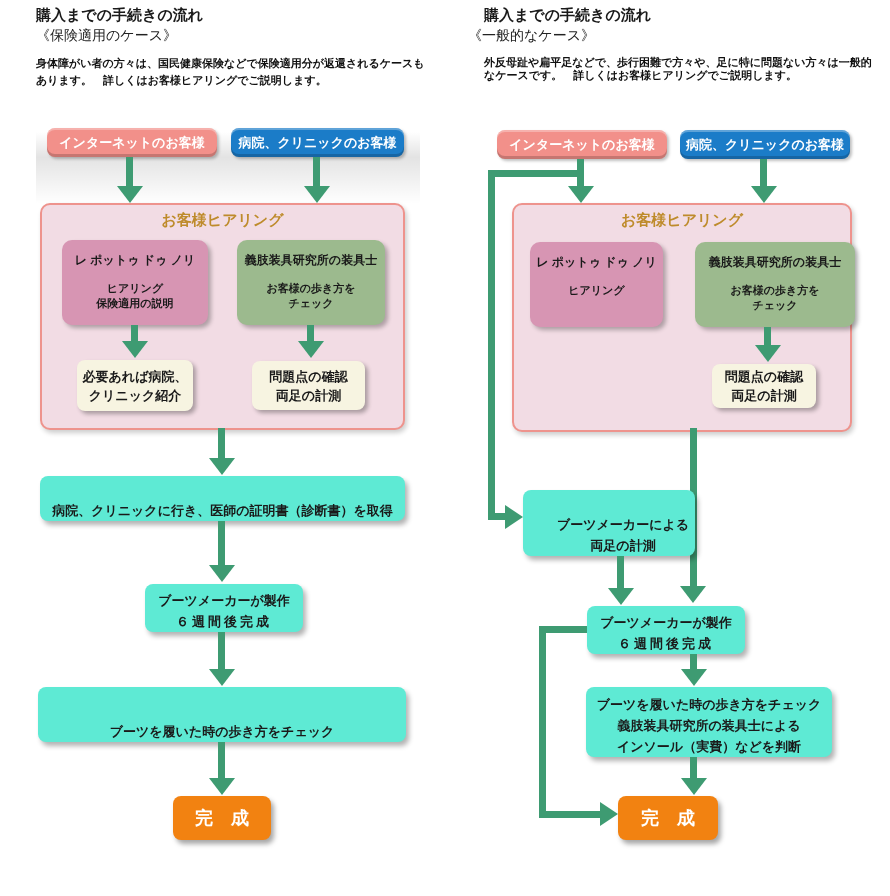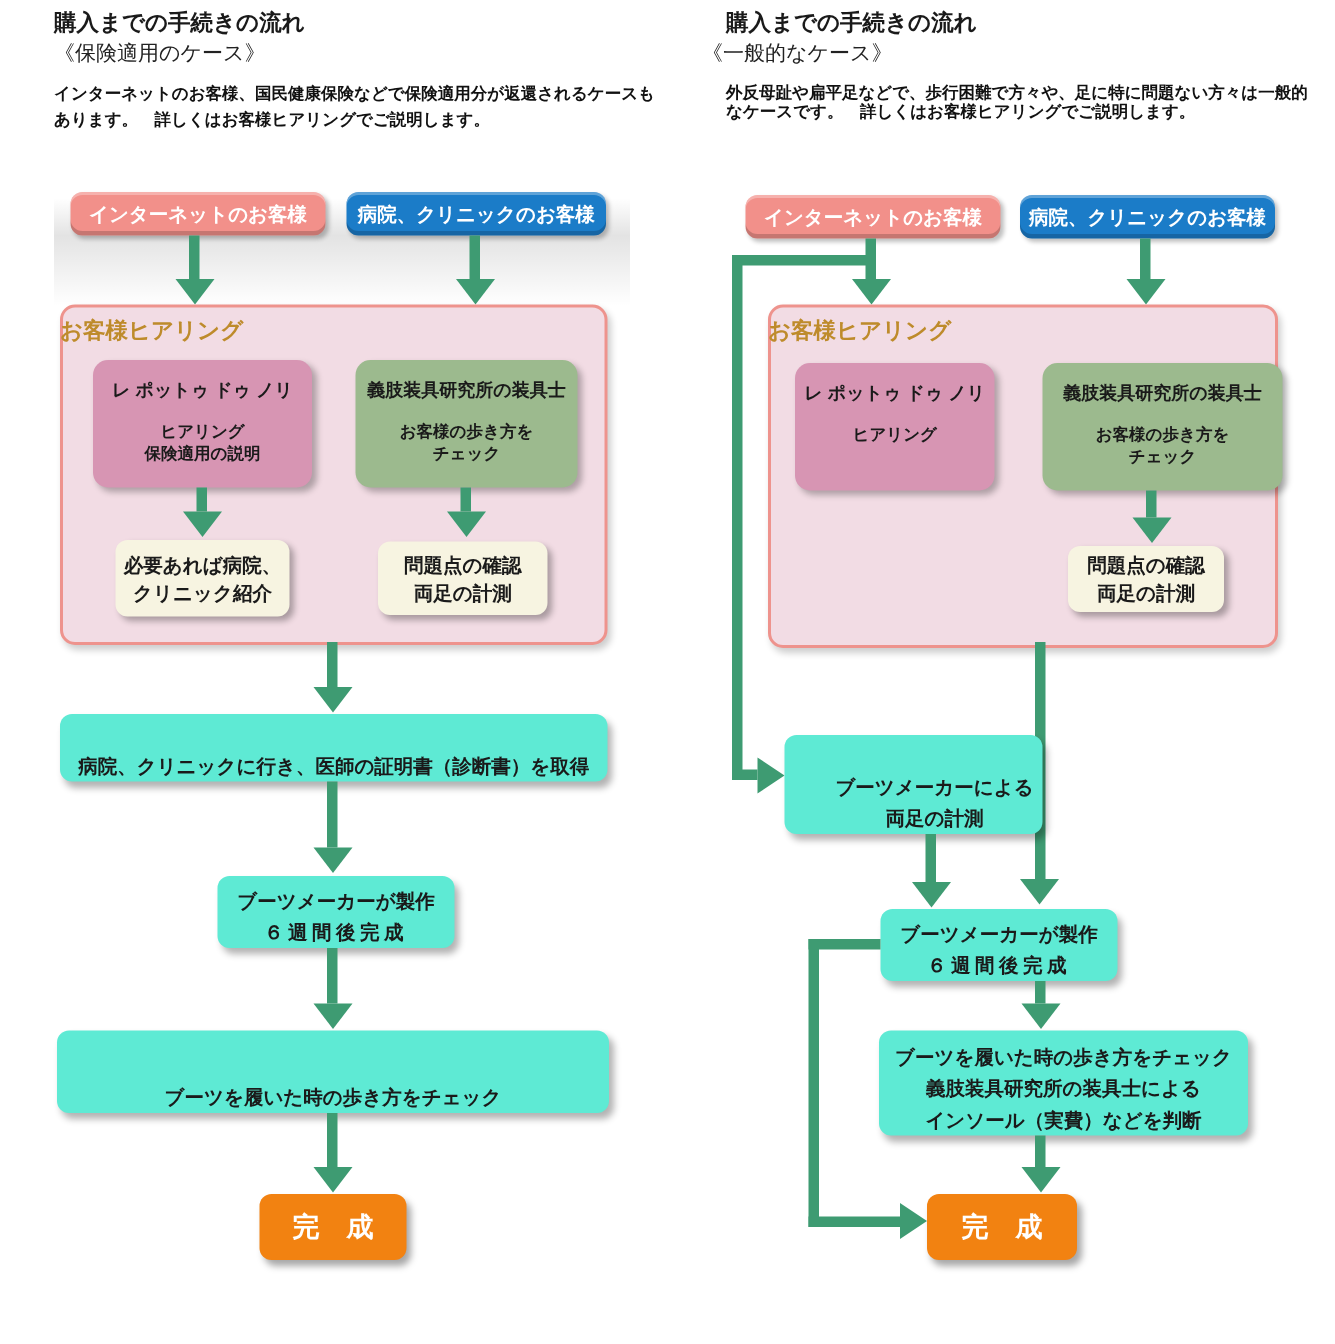--- a/index.html
+++ b/index.html
@@ -16,21 +16,21 @@
     border-radius:8px;display:flex;align-items:center;justify-content:center;
     color:#fff;font-size:13px;font-weight:bold;white-space:nowrap;
     box-shadow:2px 2px 3px rgba(0,0,0,0.25), inset 0 2px 0 rgba(255,255,255,0.3), inset 0 -3px 0 rgba(0,0,0,0.18);
   }
   .salmon{background:#F2908A;}
   .blue{background:#1B7CC8;}
   .container-box{
     background:#F2DCE4;border:2px solid #EE938D;border-radius:10px;
     box-shadow:2px 3px 5px rgba(0,0,0,0.2);
   }
-  .hearing-title{font-size:15px;font-weight:bold;color:#BE8B2B;text-align:left;white-space:nowrap;}
+  .hearing-title{font-size:15px;font-weight:bold;color:#BE8B2B;text-align:center;white-space:nowrap;}
   .innerbox{
     border-radius:10px;box-shadow:3px 3px 4px rgba(0,0,0,0.28);
     display:flex;flex-direction:column;align-items:center;text-align:center;
   }
   .mauve{background:#D795B3;}
   .greenbx{background:#9CBA8E;}
   .innerbox .ttl{font-size:12px;font-weight:bold;margin-top:12px;white-space:nowrap;}
   .innerbox .ln{font-size:11px;line-height:15px;white-space:nowrap;font-weight:bold;}
   .innerbox .lines{margin-top:12px;}
   .cream-sm{
@@ -56,21 +56,21 @@
 </style>
 </head>
 <body>
 
 <div id="stage">
 
   <div class="abs band" style="left:36px;top:132px;width:384px;height:72px;"></div>
 
   <div class="abs col-title" style="left:36px;top:6px;">購入までの手続きの流れ</div>
   <div class="abs col-sub" style="left:36px;top:27px;">《保険適用のケース》</div>
-  <div class="abs para-line" style="left:36px;top:55px;">インターネットのお客様、国民健康保険などで保険適用分が返還されるケースも</div>
+  <div class="abs para-line" style="left:36px;top:55px;">身体障がい者の方々は、国民健康保険などで保険適用分が返還されるケースも</div>
   <div class="abs para-line" style="left:36px;top:72px;">あります。　詳しくはお客様ヒアリングでご説明します。</div>
 
   <div class="abs topbox salmon" style="left:47px;top:128px;width:170px;height:29px;">
     <span>インターネットのお客様</span>
   </div>
   <div class="abs topbox blue" style="left:231px;top:128px;width:173px;height:29px;">
     <span>病院、クリニックのお客様</span>
   </div>
 
   <div class="abs stem" style="left:126px;top:157px;height:29px;"></div>

